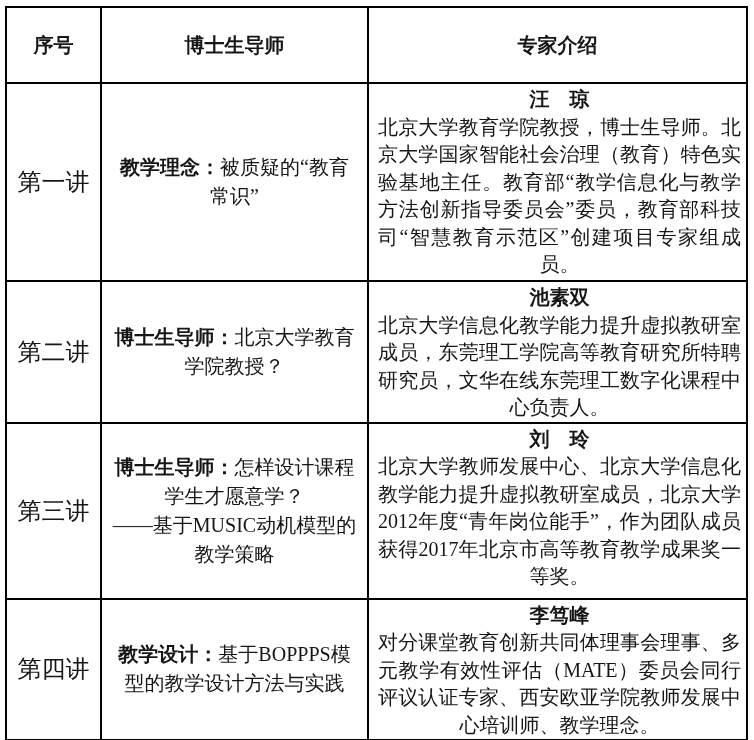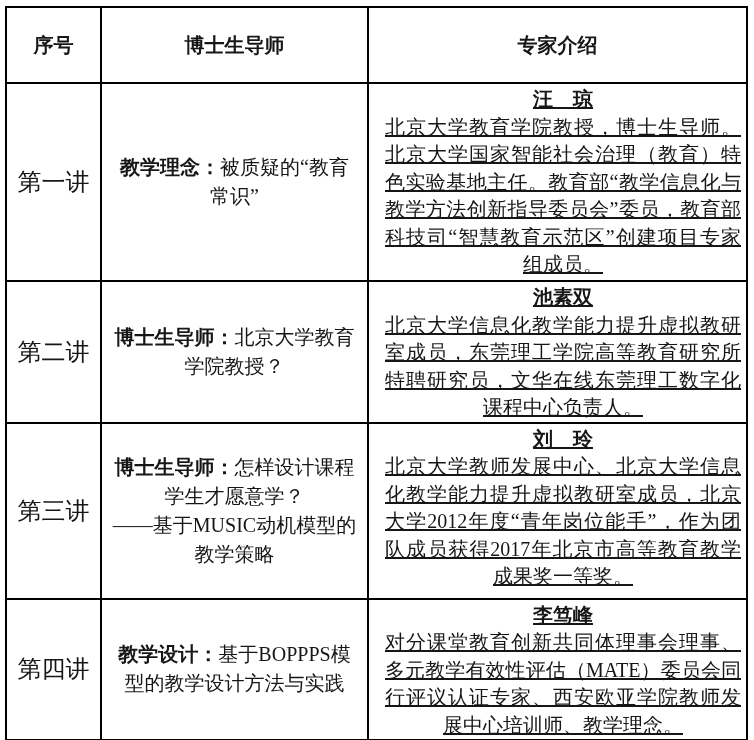--- a/index.html
+++ b/index.html
@@ -49,22 +49,21 @@
     text-align: center;
     vertical-align: middle;
     padding: 12px 10px;
   }
   .course-label { font-weight: bold; }
   .course-text  { white-space: pre-wrap; }
   td.cell-expert {
     font-size: 20px;
     line-height: 27.5px;
     vertical-align: top;
-    padding: 2px 5px 0 16px;
-    text-decoration: underline;
+    padding: 2px 5px 0 9px;
   }
   .expert-name {
     font-weight: bold;
     text-align: center;
   }
   .expert-bio {
     text-align: justify;
     text-align-last: center;
     text-justify: inter-ideograph;
   }

